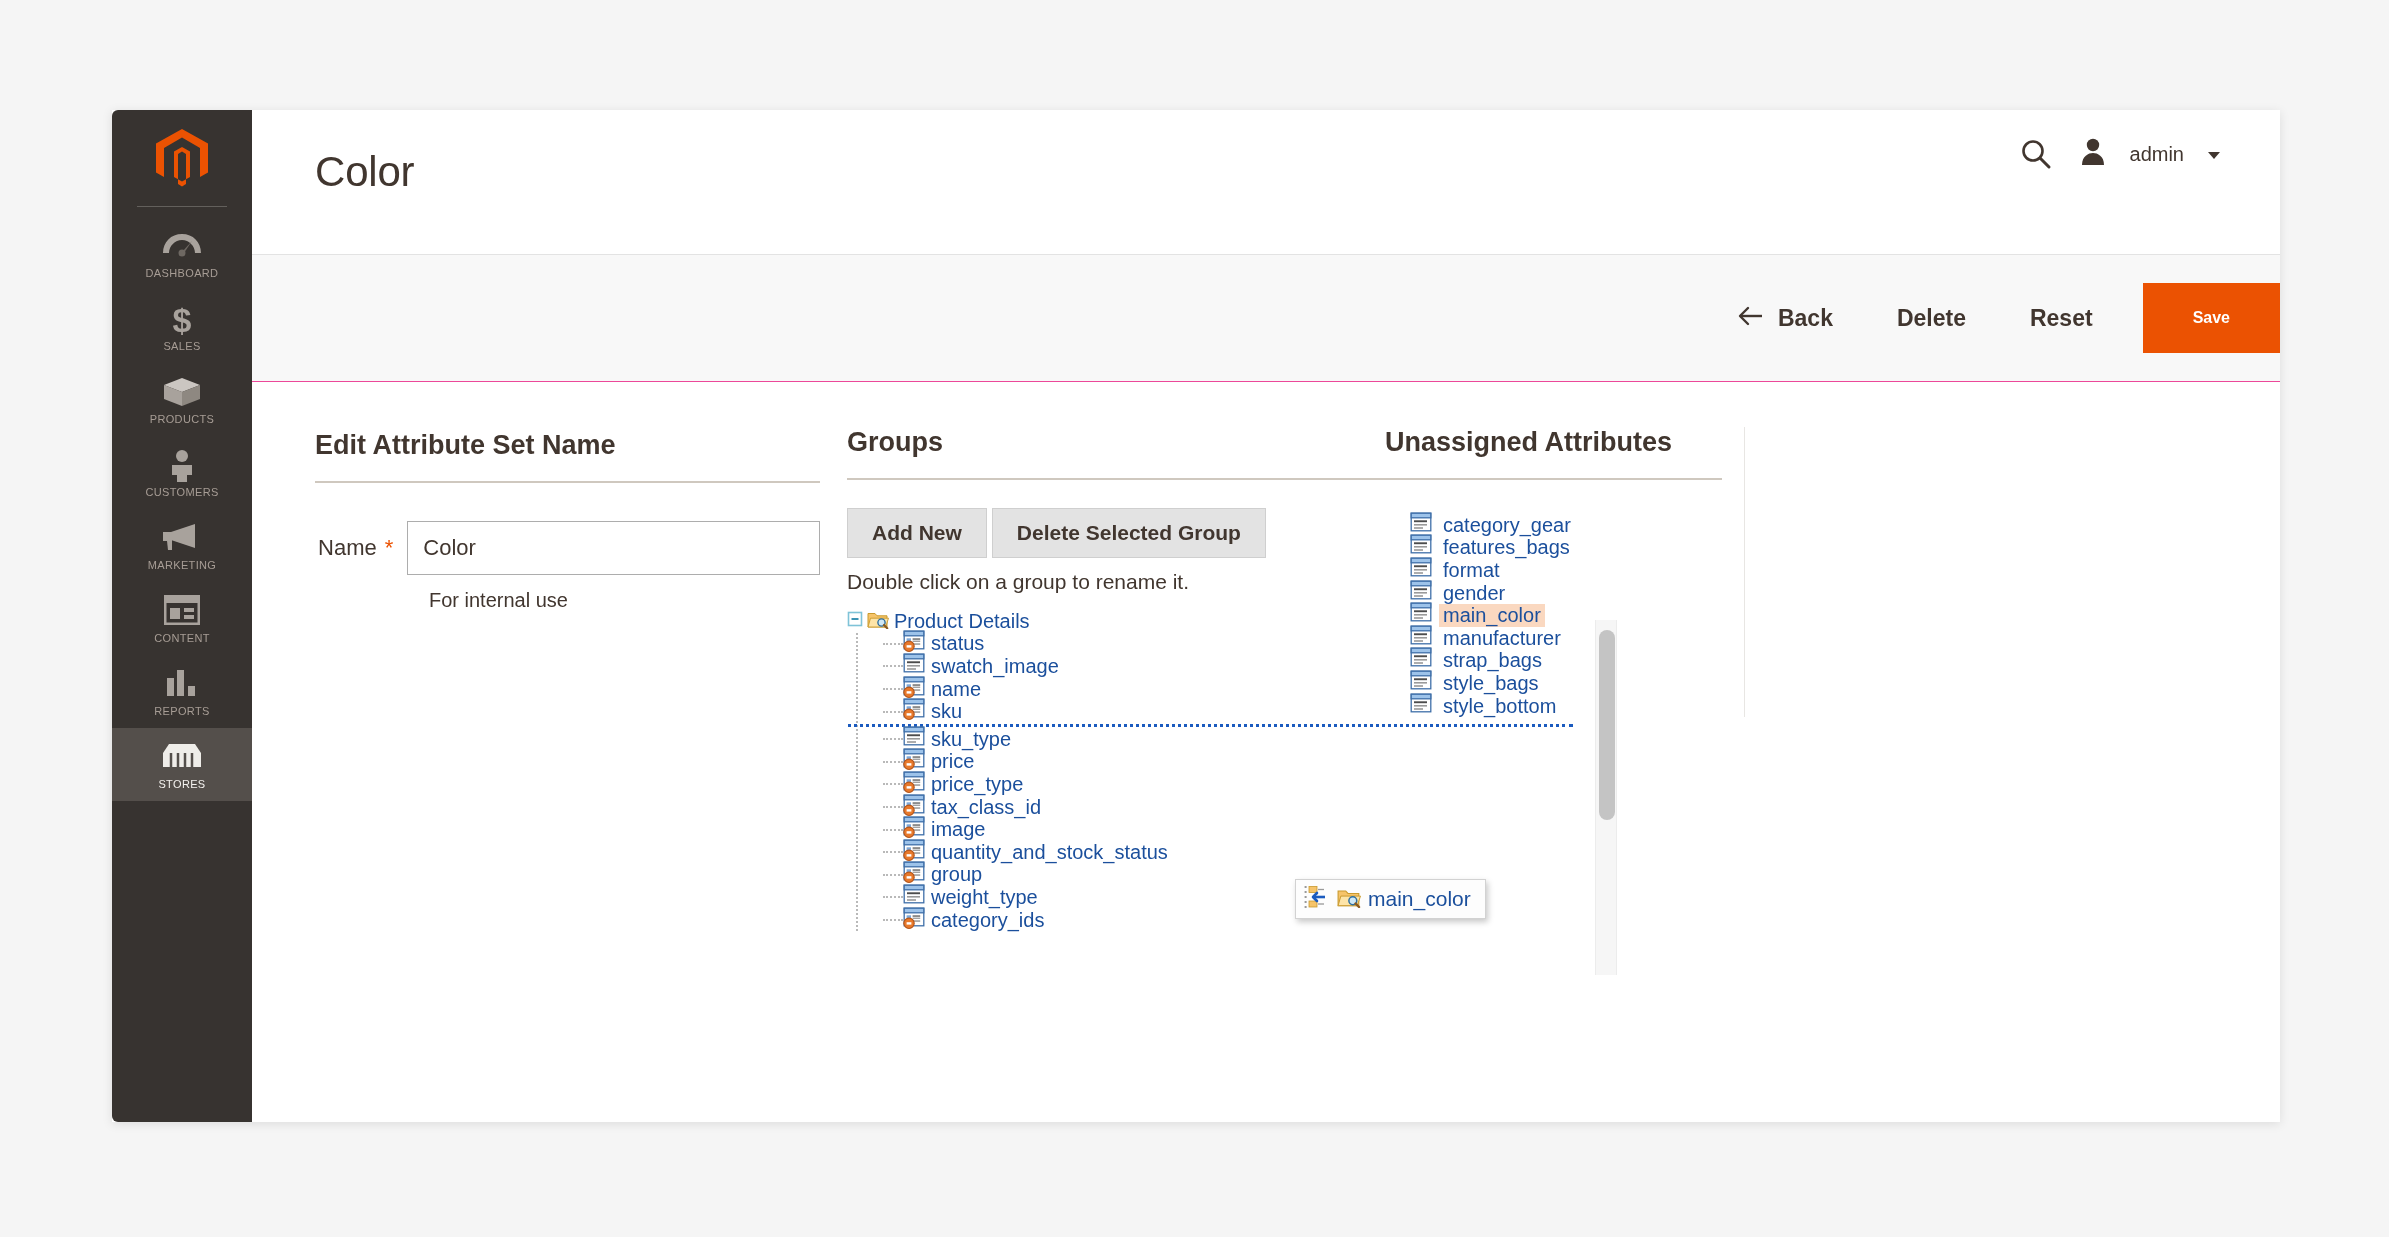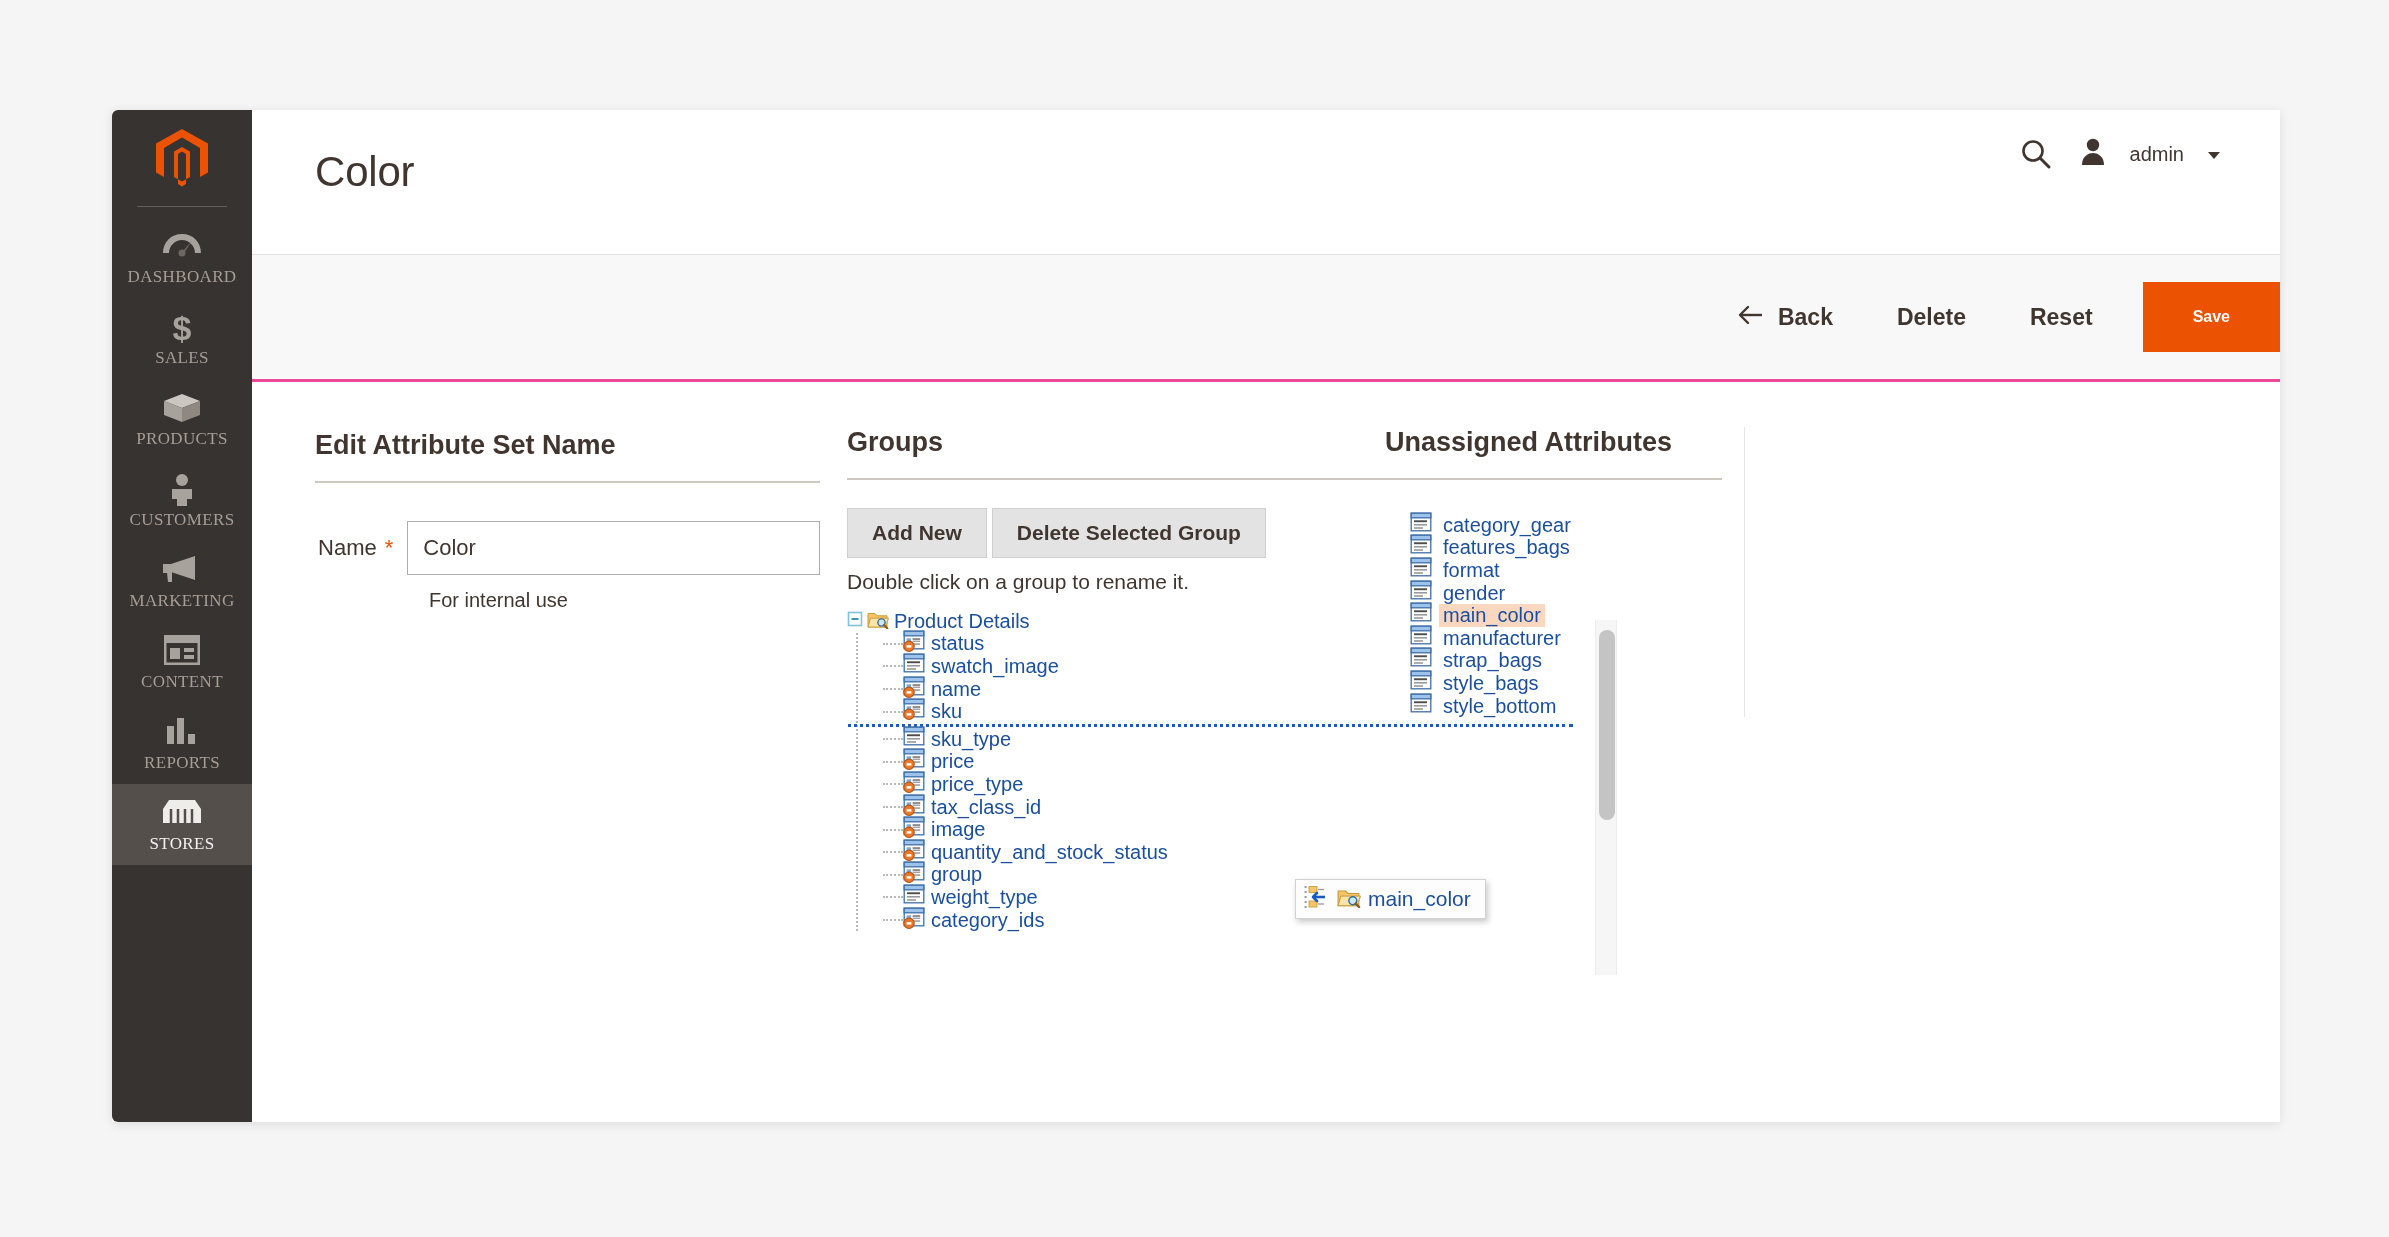--- a/index.html
+++ b/index.html
@@ -40,22 +40,22 @@
   }
   .nav-item {
     display: block; width: 140px; padding: 13px 0 11px 0;
     text-align: center; cursor: pointer;
   }
   .nav-item.active { background: #544f4b; }
   .nav-icon { display: block; height: 34px; margin-bottom: 3px; position: relative; }
   .nav-icon svg { display: block; margin: 0 auto; }
   .nav-label {
     display: block;
-    font-size: 17px; letter-spacing: .35px;
-    color: #a79d95; font-family: Liberation Serif, serif;
+    font-size: 11px; letter-spacing: .35px;
+    color: #a79d95; font-family: Liberation Sans, sans-serif;
   }
   .nav-item.active .nav-label { color: #f4f2ef; }
 
   
   #content {
     position: absolute; left: 140px; top: 0;
     width: 2028px; height: 1012px; background: #fff;
   }
 
   
@@ -80,21 +80,21 @@
   .caret-dn {
     width: 0; height: 0; margin-top: 3px;
     border-left: 6px solid transparent;
     border-right: 6px solid transparent;
     border-top: 7px solid #41362f;
   }
 
   
   #action-bar {
     position: relative; height: 127px;
-    background: #f8f8f8; border-bottom: 3px solid #ec4899;
+    background: #f8f8f8; border-bottom: 1px solid #ec4899;
     display: flex; align-items: center; justify-content: flex-end;
   }
   #action-bar-inner { display: flex; align-items: center; height: 100%; }
   .btn-link {
     background: none; border: none;
     font-size: 23px; font-weight: 700; color: #41362f;
     font-family: "Liberation Sans", sans-serif;
     cursor: pointer; padding: 0 32px;
     display: flex; align-items: center; gap: 14px;
   }

